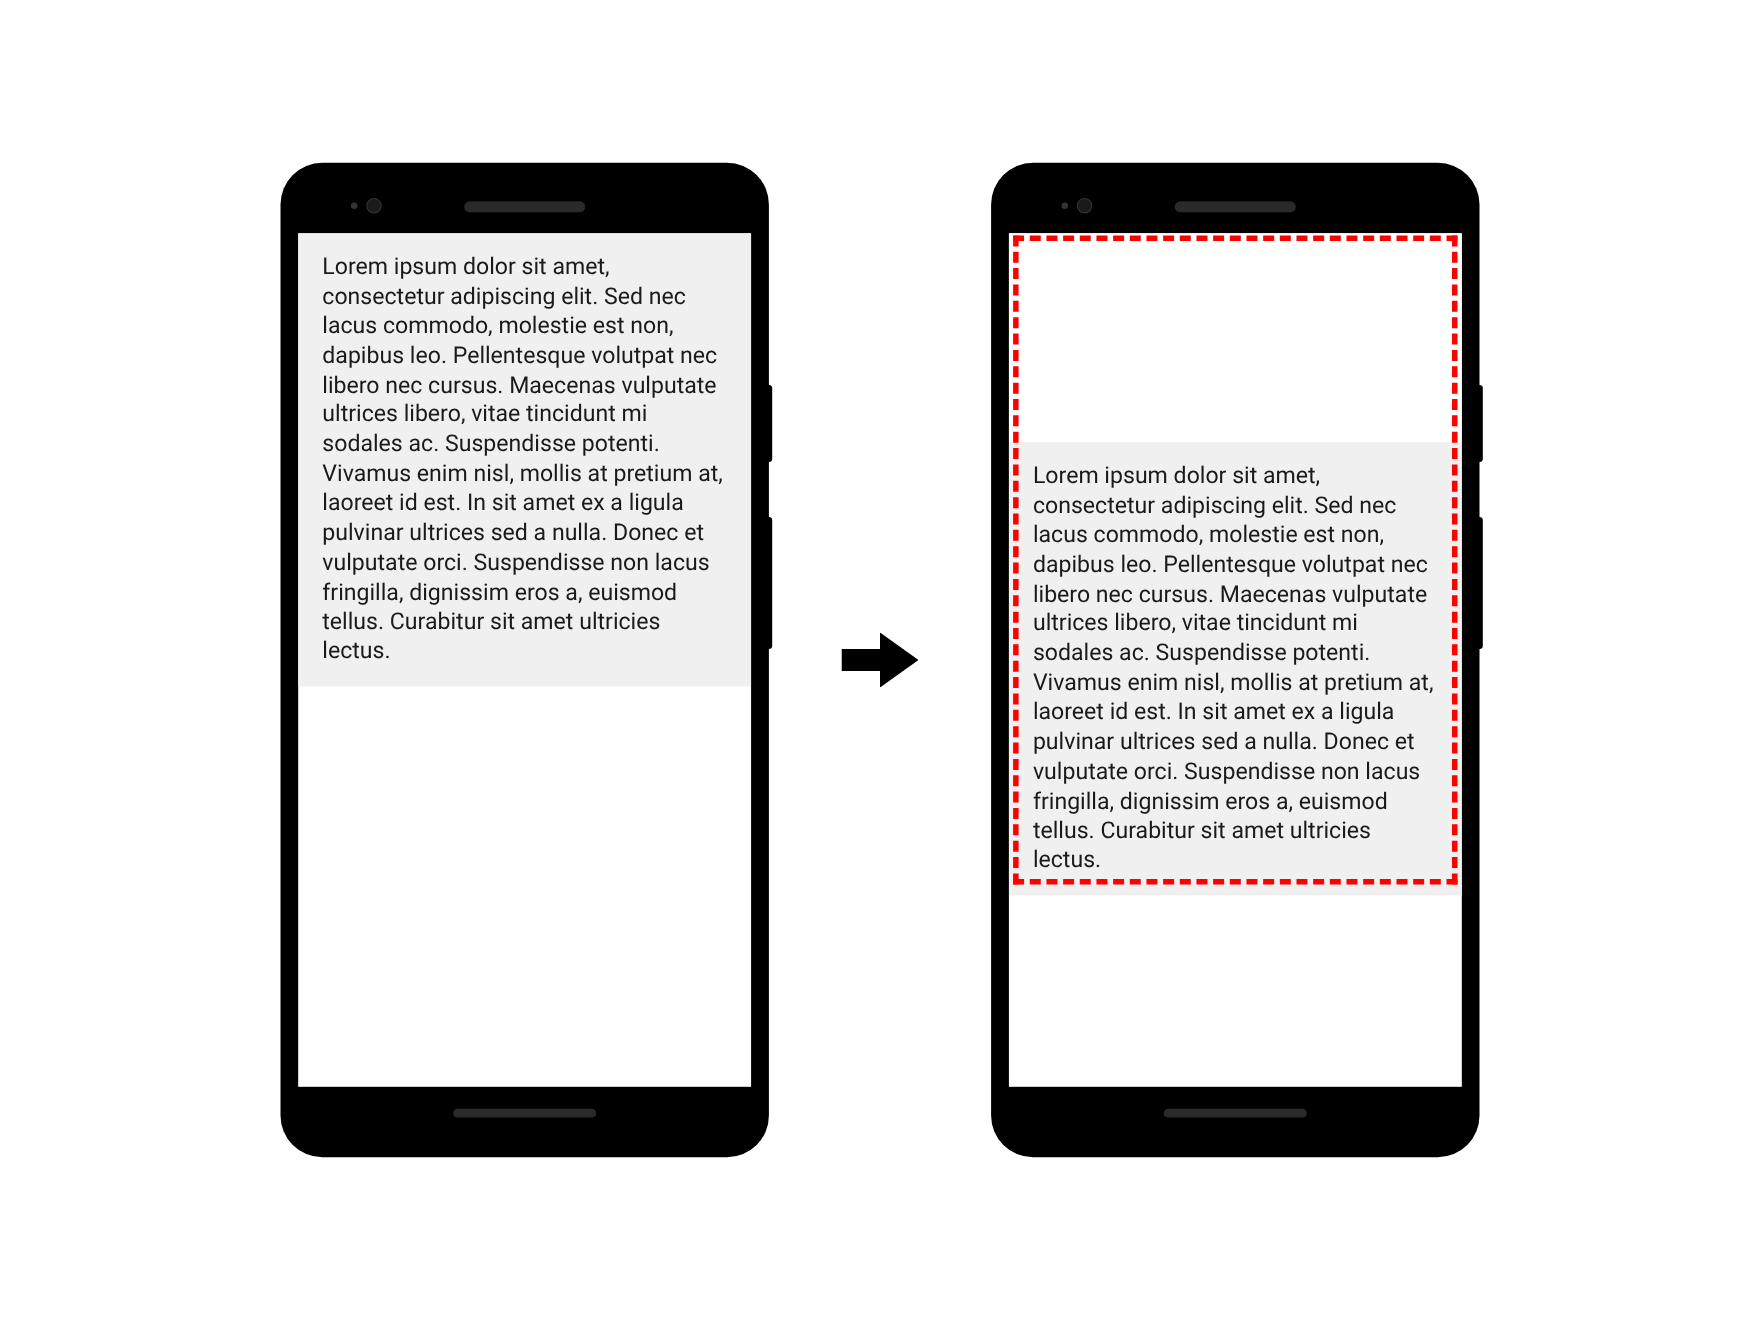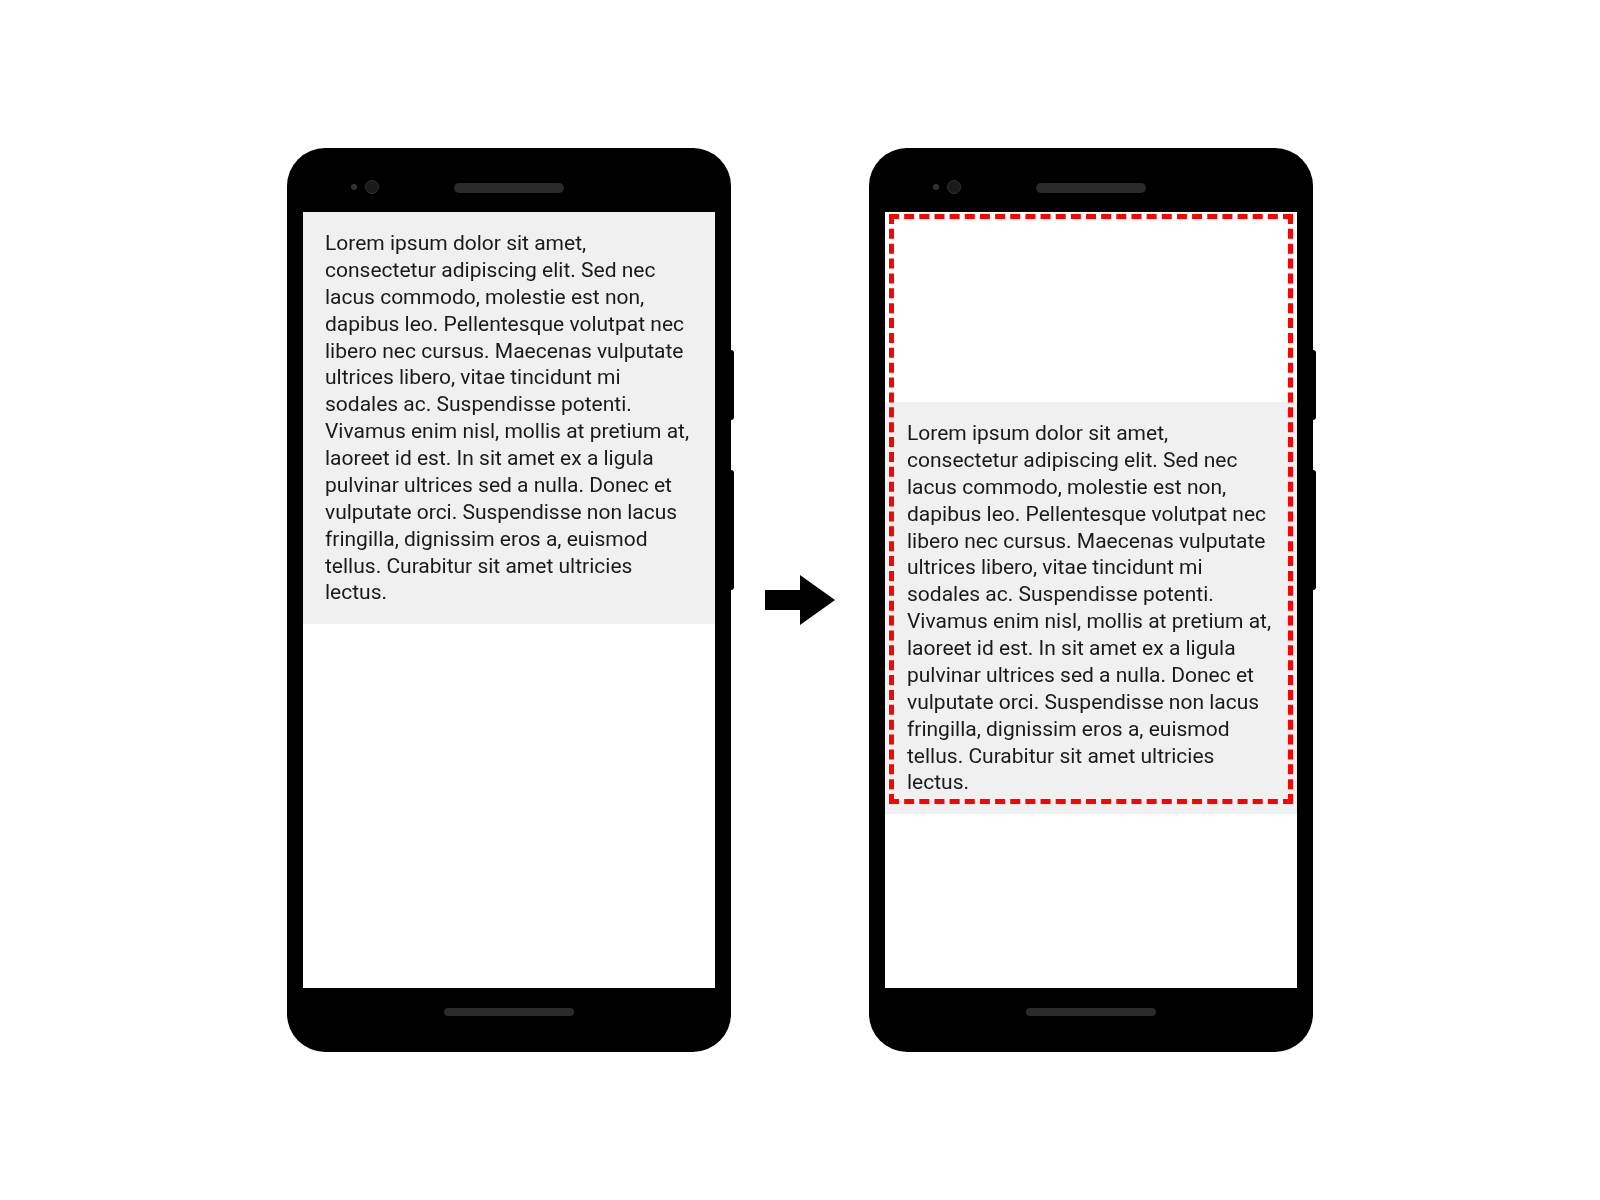--- a/index.html
+++ b/index.html
@@ -15,21 +15,21 @@
       font-family: -apple-system, BlinkMacSystemFont, 'Segoe UI', Roboto, Helvetica, Arial, sans-serif;
       position: relative;
     }
     
     .container {
       display: flex;
       align-items: center;
       justify-content: center;
       width: 100%;
       height: 100%;
-      gap: 36px;
+      gap: 68px;
     }
     
     .phone {
       width: 440px;
       height: 900px;
       background: #000000;
       border-radius: 36px;
       padding: 14px;
       position: relative;
       box-shadow: 0 0 0 2px #000;

